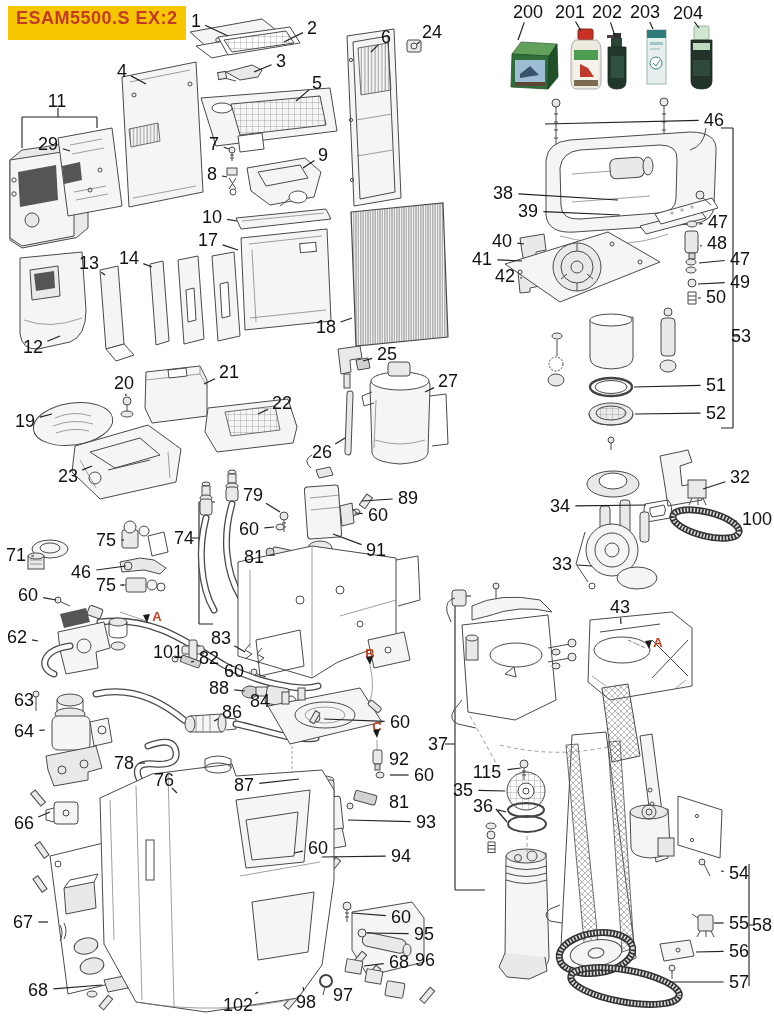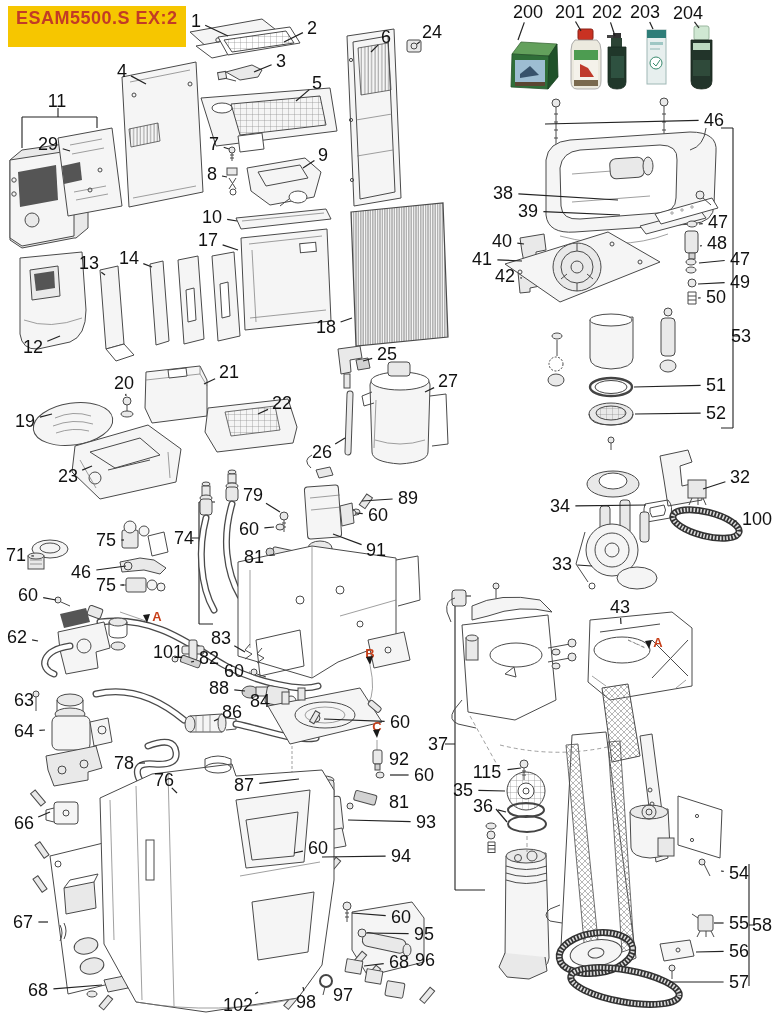--- a/index.html
+++ b/index.html
@@ -1,19 +1,19 @@
 <!DOCTYPE html>
 <html><head>
 <meta charset="utf-8">
 <style>
   html,body{margin:0;padding:0;background:#fff;}
   #stage{position:relative;width:774px;height:1020px;background:#fff;overflow:hidden;
          font-family:"Liberation Sans",sans-serif;}
   #art,#overlay{position:absolute;left:0;top:0;width:774px;height:1020px;}
-  #title-badge{position:absolute;left:8px;top:6px;padding:2px 8px 18px 8px;
+  #title-badge{position:absolute;left:8px;top:6px;padding:2px 8px 11px 8px;
                font:bold 18px "Liberation Sans",sans-serif;letter-spacing:.5px;}
   .callout{font:18px "Liberation Sans",sans-serif;fill:#111;text-anchor:middle;dominant-baseline:central;}
   .marker{font:bold 13px "Liberation Sans",sans-serif;text-anchor:middle;dominant-baseline:central;}
   .leader{stroke:#222;stroke-width:1.2;}
   .ln{stroke:#4a4a4a;fill:none;stroke-width:1;}
   .thin{stroke:#777;fill:none;stroke-width:.7;}
   .fw{stroke:#4a4a4a;fill:#ffffff;stroke-width:1;}
   .fl{stroke:#4a4a4a;fill:#f5f5f5;stroke-width:1;}
   .fe{stroke:#4a4a4a;fill:#e9e9e9;stroke-width:1;}
   .fd{stroke:#4a4a4a;fill:#d2d2d2;stroke-width:1;}

